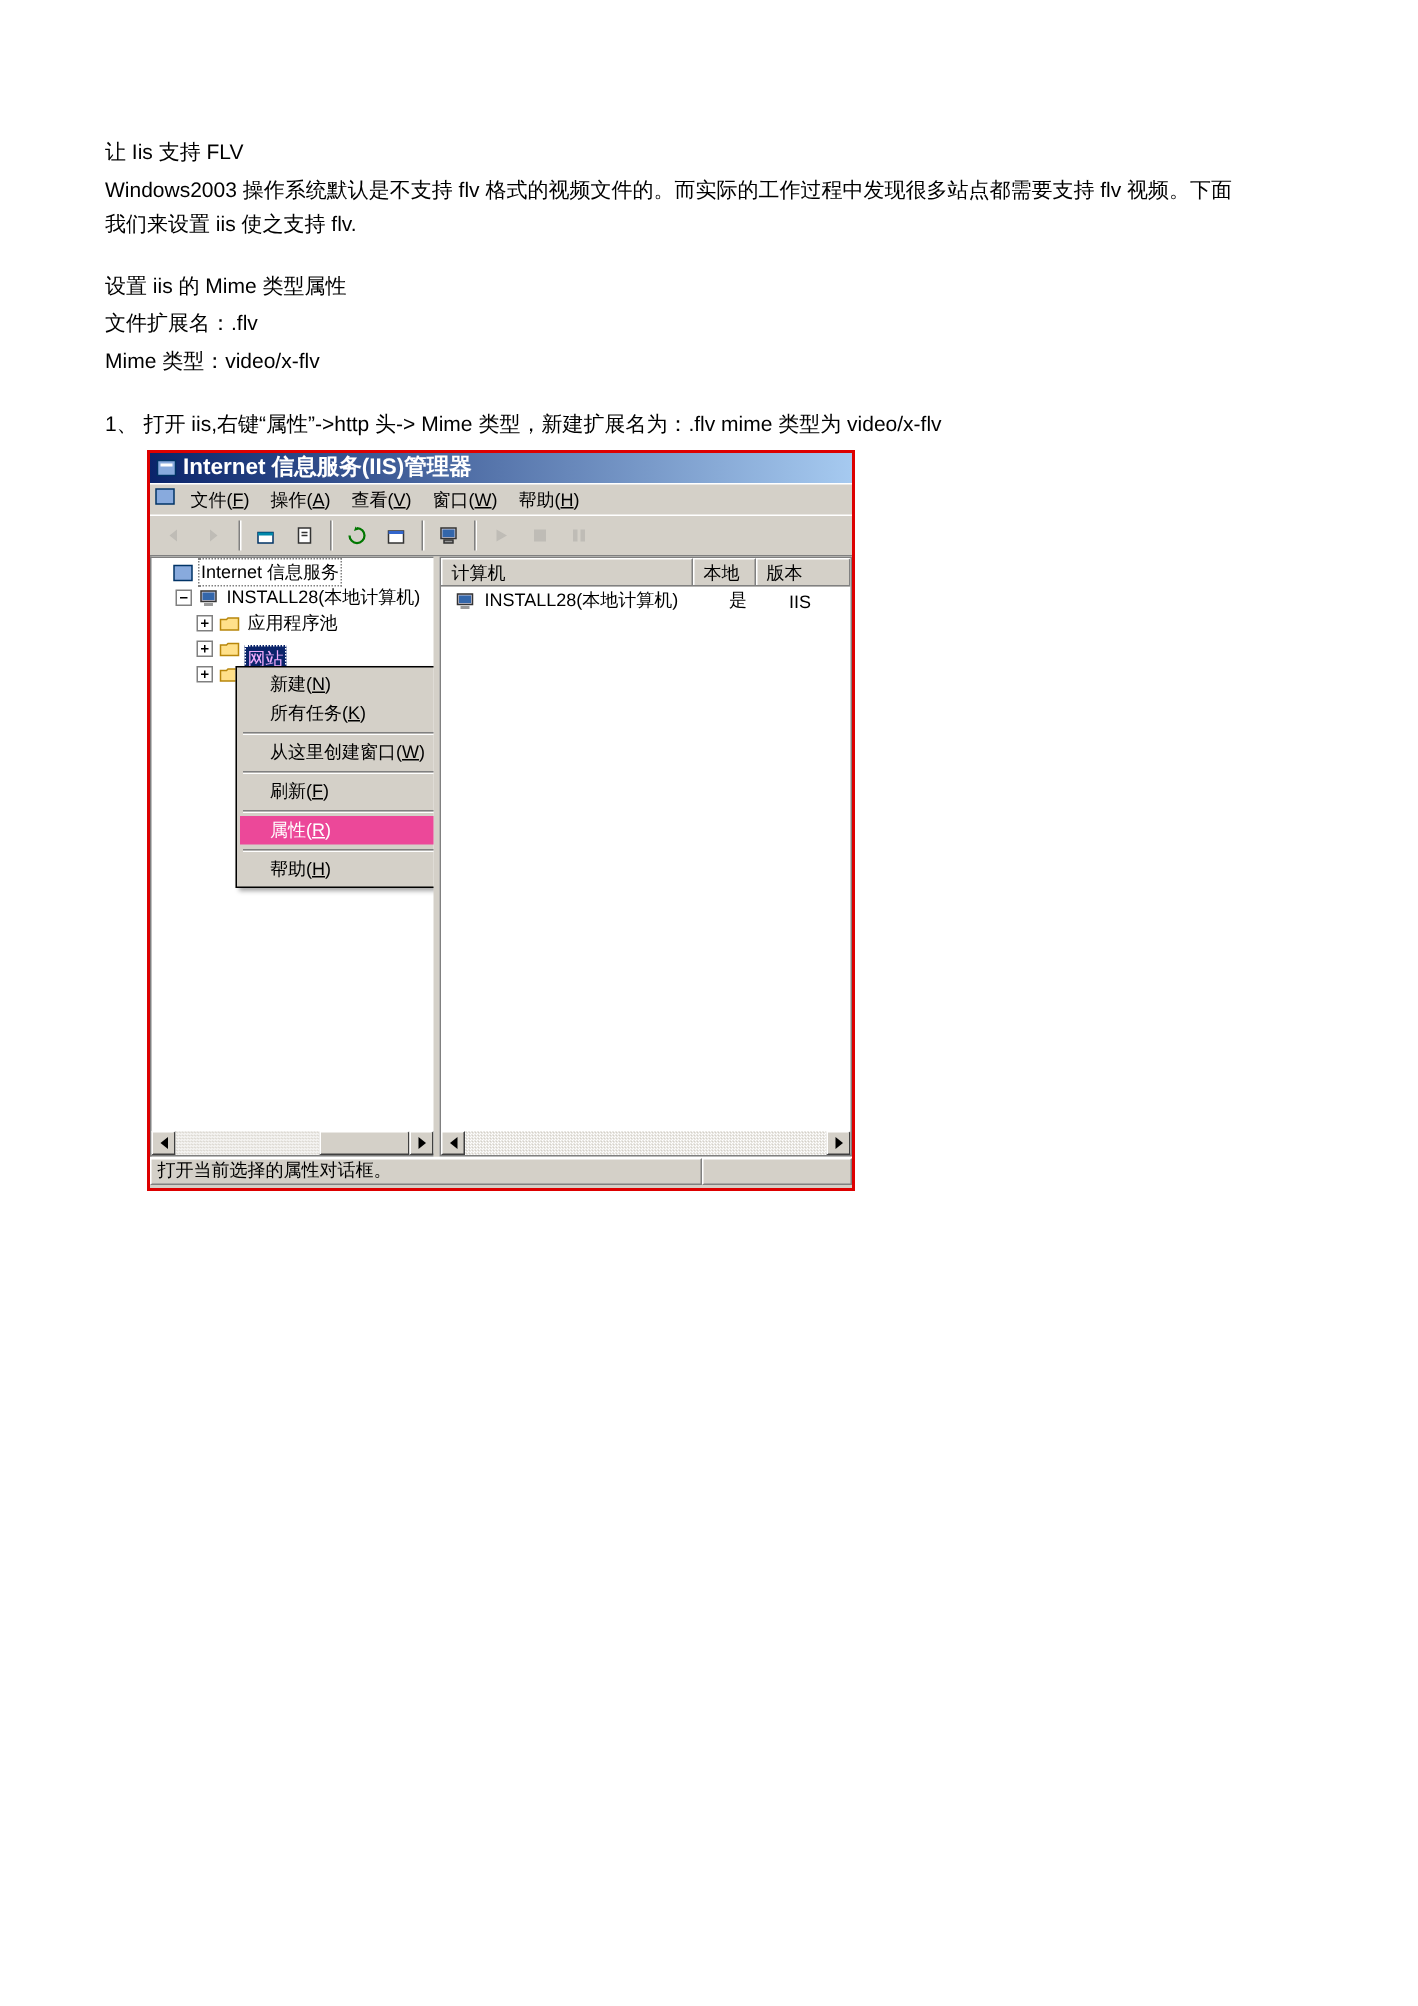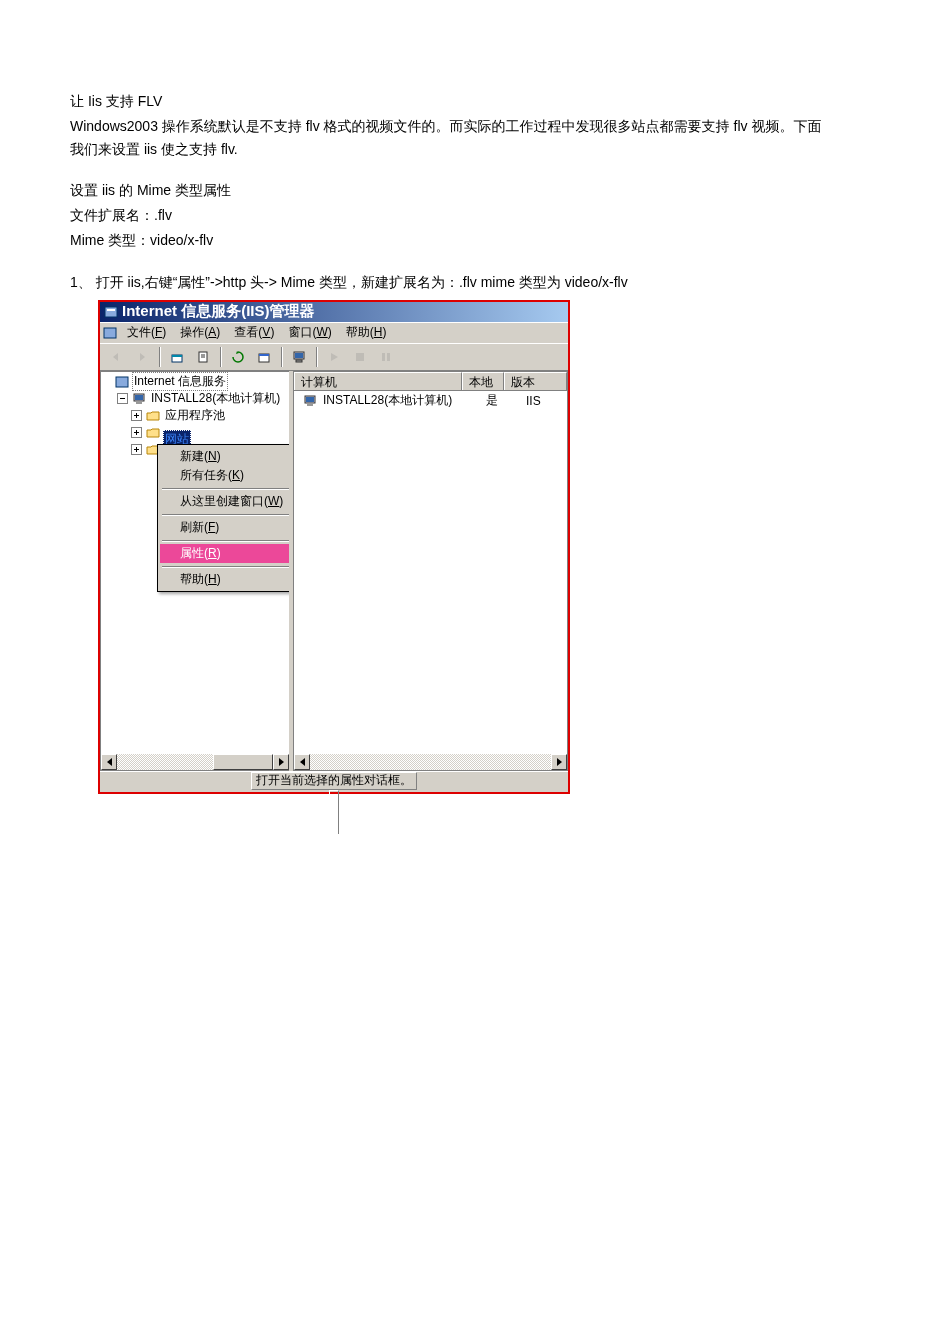--- a/index.html
+++ b/index.html
@@ -48,21 +48,21 @@
     font-weight: bold;
     font-size: 15px;
     font-family: "SimSun", Tahoma, sans-serif;
     white-space: nowrap;
   }
   
   .menubar {
     height: 20px;
     background: #d4d0c8;
     display: flex;
-    align-items: center;
+    align-items: flex-start;
     padding: 0 2px;
     gap: 0;
     border-top: 1px solid #fff;
   }
   .menubar .mnu {
     padding: 2px 7px;
     cursor: default;
   }
   .mnemonic { text-decoration: underline; }
   .mnu-icon { width:16px; height:16px; display:inline-flex; align-items:center; justify-content:center; margin-right:2px;}
@@ -145,21 +145,21 @@
     position:absolute; top:2px; bottom:2px; left:4px; width:1px; background:#000;
   }
   .noexp { width:11px; flex:0 0 auto; }
   .nicon {
     width: 16px; height: 16px; margin-right: 2px;
     display:flex; align-items:center; justify-content:center;
     flex: 0 0 auto;
   }
   .nlabel { padding: 0 2px; }
   .nlabel.sel {
-    background: #0a246a; color:#3b82f6;
+    background: #0a246a; color:#f0abfc;
     border: 1px dotted #fff; padding: 0 1px; margin-top: 13px;
   }
   .indent1 { padding-left: 14px; }
   .indent2 { padding-left: 28px; }
   
   .list-header {
     display: flex;
     height: 18px;
     background: #d4d0c8;
     border-bottom: 1px solid #808080;
@@ -237,23 +237,22 @@
     box-sizing:border-box;
   }
   .sarrow-l { border-right:5px solid #000; border-top:4px solid transparent; border-bottom:4px solid transparent; }
   .sarrow-r { border-left:5px solid #000; border-top:4px solid transparent; border-bottom:4px solid transparent; }
   
   .statusbar {
     height: 20px;
     background:#d4d0c8;
     border-top:1px solid #fff;
     display:flex;
-    align-items:center;
+    align-items:flex-start;
     font-size:12px;
-    flex-direction:column;
   }
   .status-cell {
     flex:1;
     border:1px solid #808080;
     border-top-color:#fff; border-left-color:#fff;
     height:18px;
     padding: 0 4px;
     display:flex; align-items:center;
     box-sizing:border-box;
   }

